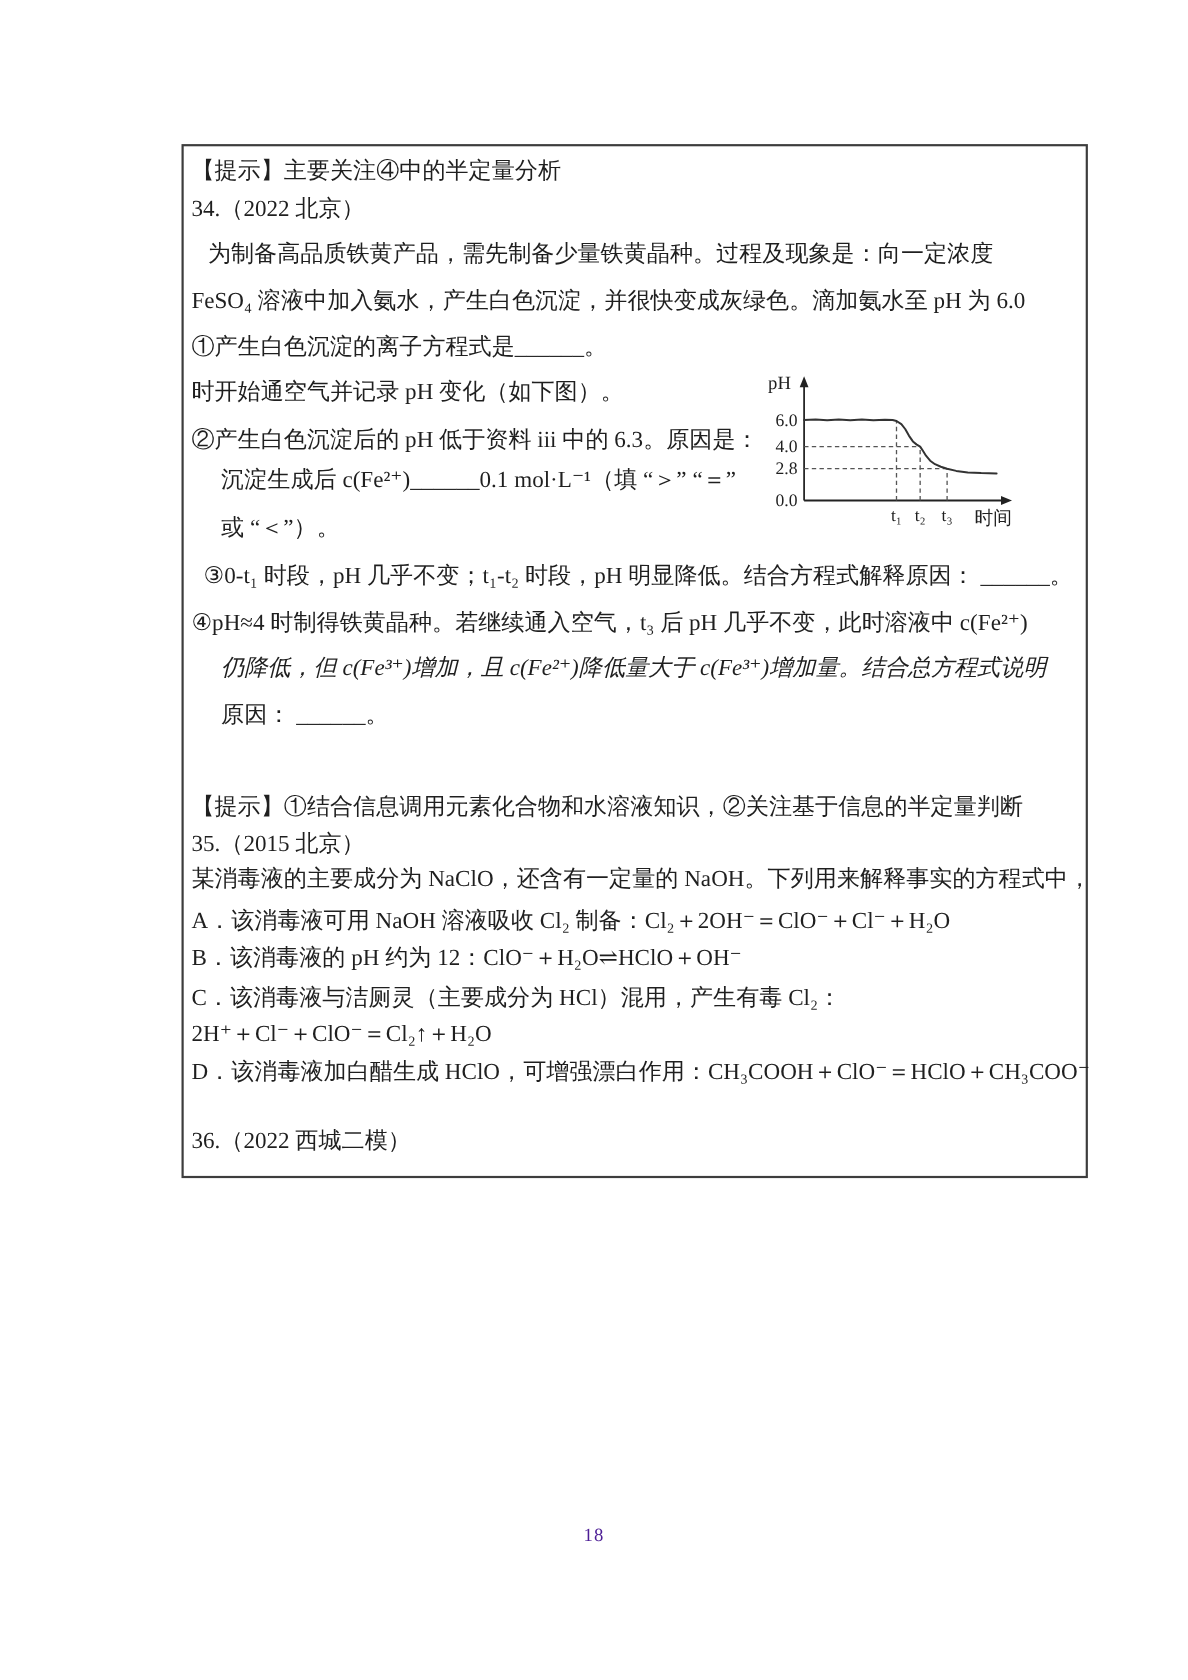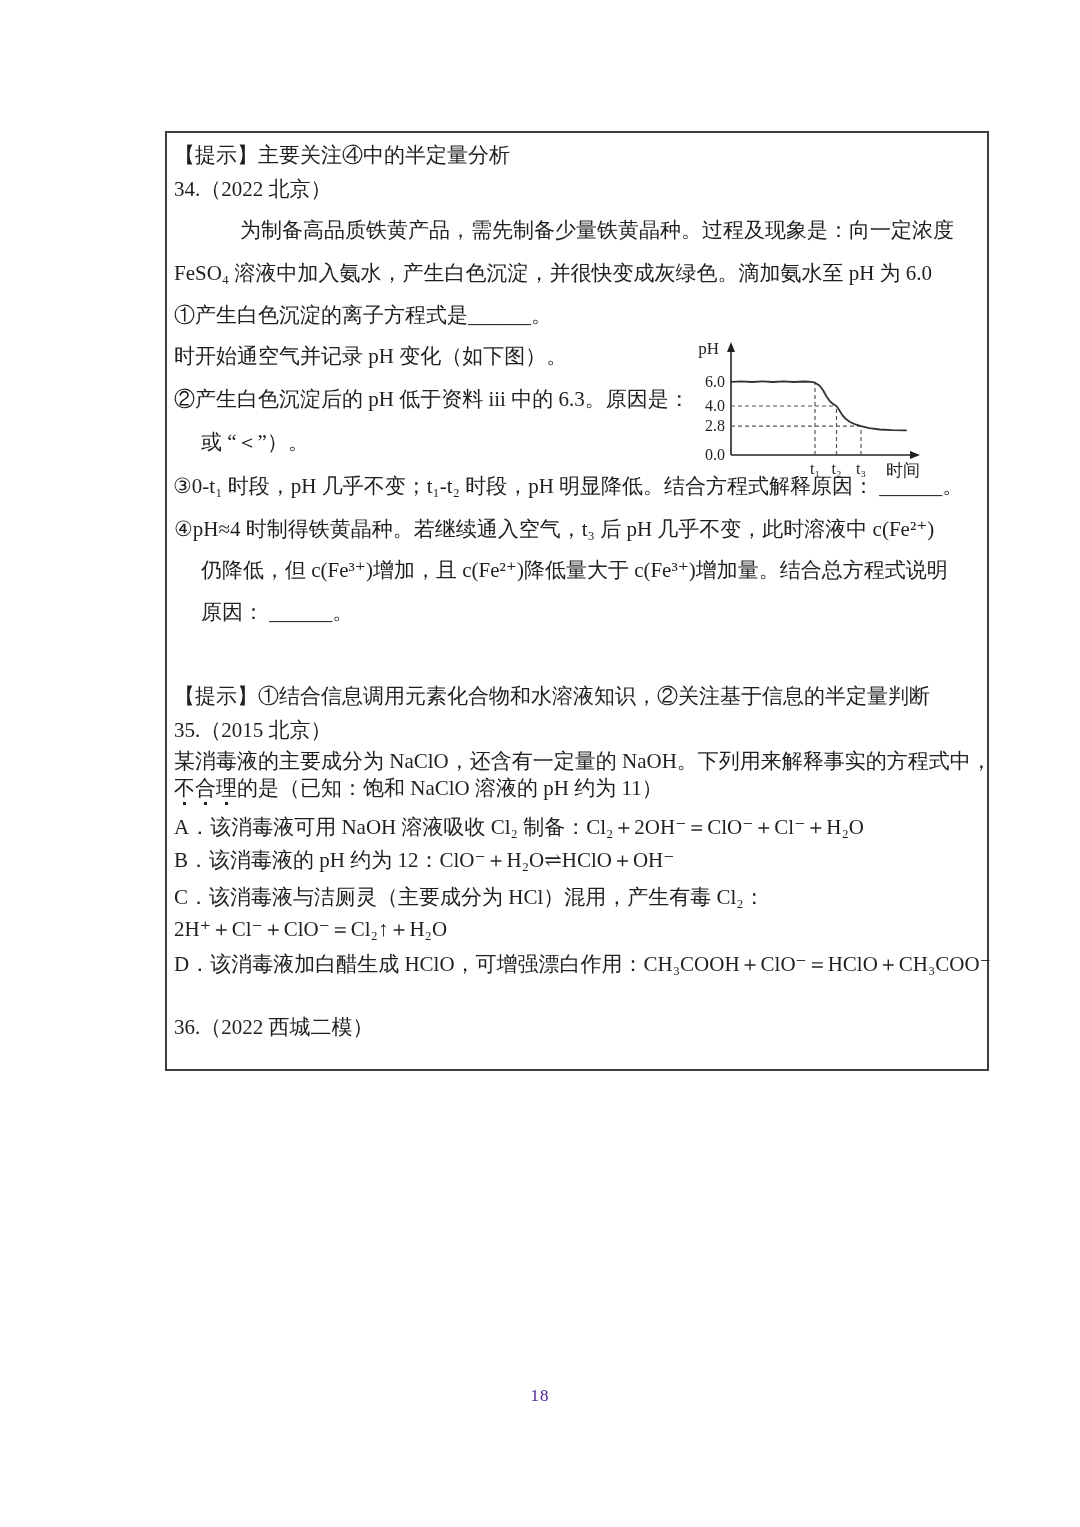--- a/index.html
+++ b/index.html
@@ -19,34 +19,34 @@
         font-size:17px;letter-spacing:1px;color:#4c1d95;}
 </style>
 </head>
 <body>
 
 <div class="page">
   <section class="qbox">
     <div id="lines">
         <div class="line" style="margin-top: 0px; padding-left: 7px;">【提示】主要关注④中的半定量分析</div>
         <div class="line" style="margin-top: 7px; padding-left: 7px;">34.（2022 北京）</div>
-        <div class="line" style="margin-top: 14px; padding-left: 73px;">为制备高品质铁黄产品，需先制备少量铁黄晶种。过程及现象是：向一定浓度</div>
+        <div class="line" style="margin-top: 14px; padding-left: 22px;">为制备高品质铁黄产品，需先制备少量铁黄晶种。过程及现象是：向一定浓度</div>
         <div class="line" style="margin-top: 16px; padding-left: 7px;">FeSO₄ 溶液中加入氨水，产生白色沉淀，并很快变成灰绿色。滴加氨水至 pH 为 6.0</div>
         <div class="line" style="margin-top: 15px; padding-left: 7px;">①产生白色沉淀的离子方程式是______。</div>
         <div class="line" style="margin-top: 14px; padding-left: 7px;">时开始通空气并记录 pH 变化（如下图）。</div>
         <div class="line" style="margin-top: 16px; padding-left: 7px;">②产生白色沉淀后的 pH 低于资料 iii 中的 6.3。原因是：</div>
+        <div class="line" style="margin-top: 10px; padding-left: 34px;">沉淀生成后 c(Fe²⁺)______0.1 mol·L⁻¹（填 “＞” “＝”</div>
         <div class="line" style="margin-top: 16px; padding-left: 34px;">或 “＜”）。</div>
-        <div class="line" style="margin-top: 17px; padding-left: 6px;">③0-t₁ 时段，pH 几乎不变；t₁-t₂ 时段，pH 明显降低。结合方程式解释原因： ______。</div>
+        <div class="line" style="margin-top: 17px; padding-left: 18px;">③0-t₁ 时段，pH 几乎不变；t₁-t₂ 时段，pH 明显降低。结合方程式解释原因： ______。</div>
         <div class="line" style="margin-top: 16px; padding-left: 7px;">④pH≈4 时制得铁黄晶种。若继续通入空气，t₃ 后 pH 几乎不变，此时溶液中 c(Fe²⁺)</div>
-        <div class="line" style="margin-top: 14px; padding-left: 34px;">仍降低，但 c(Fe³⁺)增加，且 c(Fe²⁺)降低量大于 c(Fe³⁺)增加量。结合总方程式说明</div>
+        <div class="line" style="margin-top: 14px; padding-left: 34px; font-style: italic;">仍降低，但 c(Fe³⁺)增加，且 c(Fe²⁺)降低量大于 c(Fe³⁺)增加量。结合总方程式说明</div>
         <div class="line" style="margin-top: 15px; padding-left: 34px;">原因： ______。</div>
         <div class="line" style="margin-top: 57px; padding-left: 7px;">【提示】①结合信息调用元素化合物和水溶液知识，②关注基于信息的半定量判断</div>
         <div class="line" style="margin-top: 7px; padding-left: 7px;">35.（2015 北京）</div>
         <div class="line" style="margin-top: 4px; padding-left: 7px;">某消毒液的主要成分为 NaClO，还含有一定量的 NaOH。下列用来解释事实的方程式中，</div>
-        <div class="line" style="margin-top: 0px; padding-left: 7px;"><span class="em-dot">不合理</span><span>的是（已知：饱和 NaClO 溶液的 pH 约为 11）</span></div>
         <div class="line" style="margin-top: 12px; padding-left: 7px;">A．该消毒液可用 NaOH 溶液吸收 Cl₂ 制备：Cl₂＋2OH⁻＝ClO⁻＋Cl⁻＋H₂O</div>
         <div class="line" style="margin-top: 6px; padding-left: 7px;">B．该消毒液的 pH 约为 12：ClO⁻＋H₂O⇌HClO＋OH⁻</div>
         <div class="line" style="margin-top: 10px; padding-left: 7px;">C．该消毒液与洁厕灵（主要成分为 HCl）混用，产生有毒 Cl₂：</div>
         <div class="line" style="margin-top: 5px; padding-left: 7px;">2H⁺＋Cl⁻＋ClO⁻＝Cl₂↑＋H₂O</div>
         <div class="line" style="margin-top: 8px; padding-left: 7px;">D．该消毒液加白醋生成 HClO，可增强漂白作用：CH₃COOH＋ClO⁻＝HClO＋CH₃COO⁻</div>
         <div class="line" style="margin-top: 36px; padding-left: 7px;">36.（2022 西城二模）</div>
       </div>
     <figure class="chart">
       <svg id="chart-svg" width="235" height="150" viewBox="0 0 235 150">
           <line x1="34" y1="118" x2="34" y2="9" stroke="#222" stroke-width="1.6"></line>

